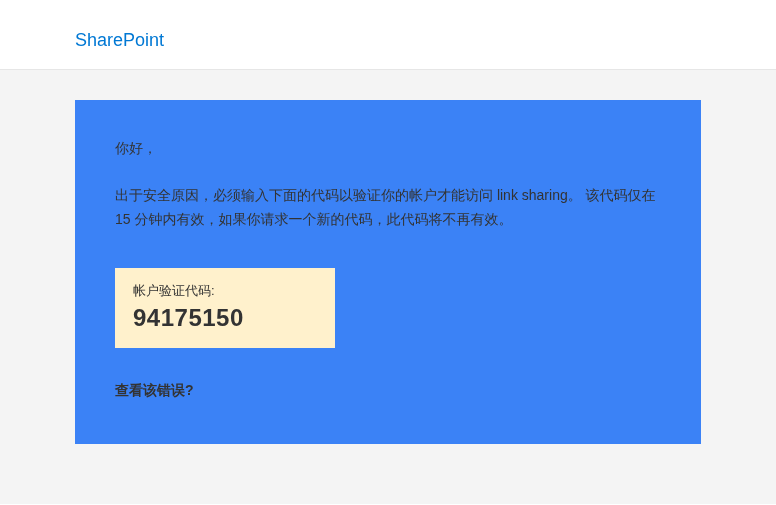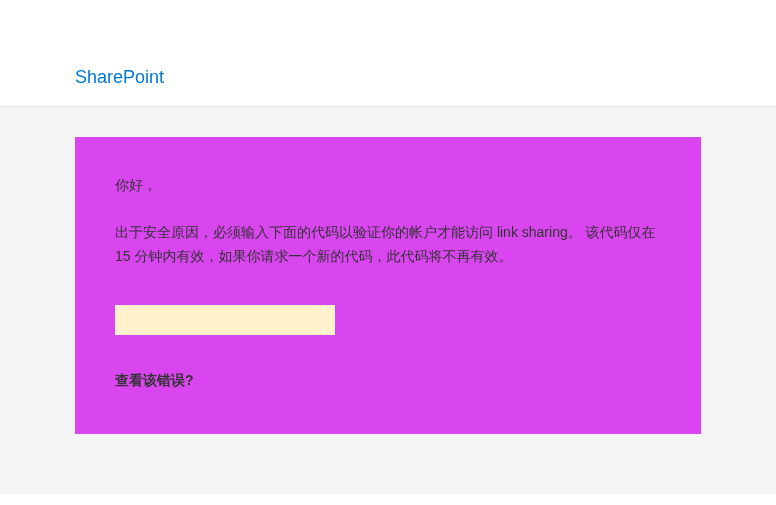--- a/index.html
+++ b/index.html
@@ -10,28 +10,27 @@
     color: #333333;
   }
   .header {
     padding: 30px 0 18px 75px;
     border-bottom: 1px solid #e6e6e6;
   }
   .brand {
     color: #0078d4;
     font-size: 18px;
     font-weight: 400;
-    margin-top: 37px;
   }
   .main-bg {
     background: #f4f4f4;
     padding: 30px 75px 60px 75px;
   }
   .card {
-    background: #d946ef;
+    background: #3b82f6;
     padding: 40px 40px 38px 40px;
   }
   .greeting {
     font-size: 14px;
     margin-bottom: 26px;
     color: #333;
   }
   .instruction {
     font-size: 14px;
     line-height: 1.7;
@@ -73,16 +72,18 @@
 
 <div class="header">
   <div class="brand">SharePoint</div>
 </div>
 
 <div class="main-bg">
   <div class="card">
     <p class="greeting">你好，</p>
     <p class="instruction">出于安全原因，必须输入下面的代码以验证你的帐户才能访问 link sharing。 该代码仅在 15 分钟内有效，如果你请求一个新的代码，此代码将不再有效。</p>
     <div class="code-box">
+      <div class="code-label">帐户验证代码:</div>
+      <div class="code-value">94175150</div>
     </div>
     <p class="trouble-title">查看该错误?</p>
   </div>
 </div>
 
 </body></html>

